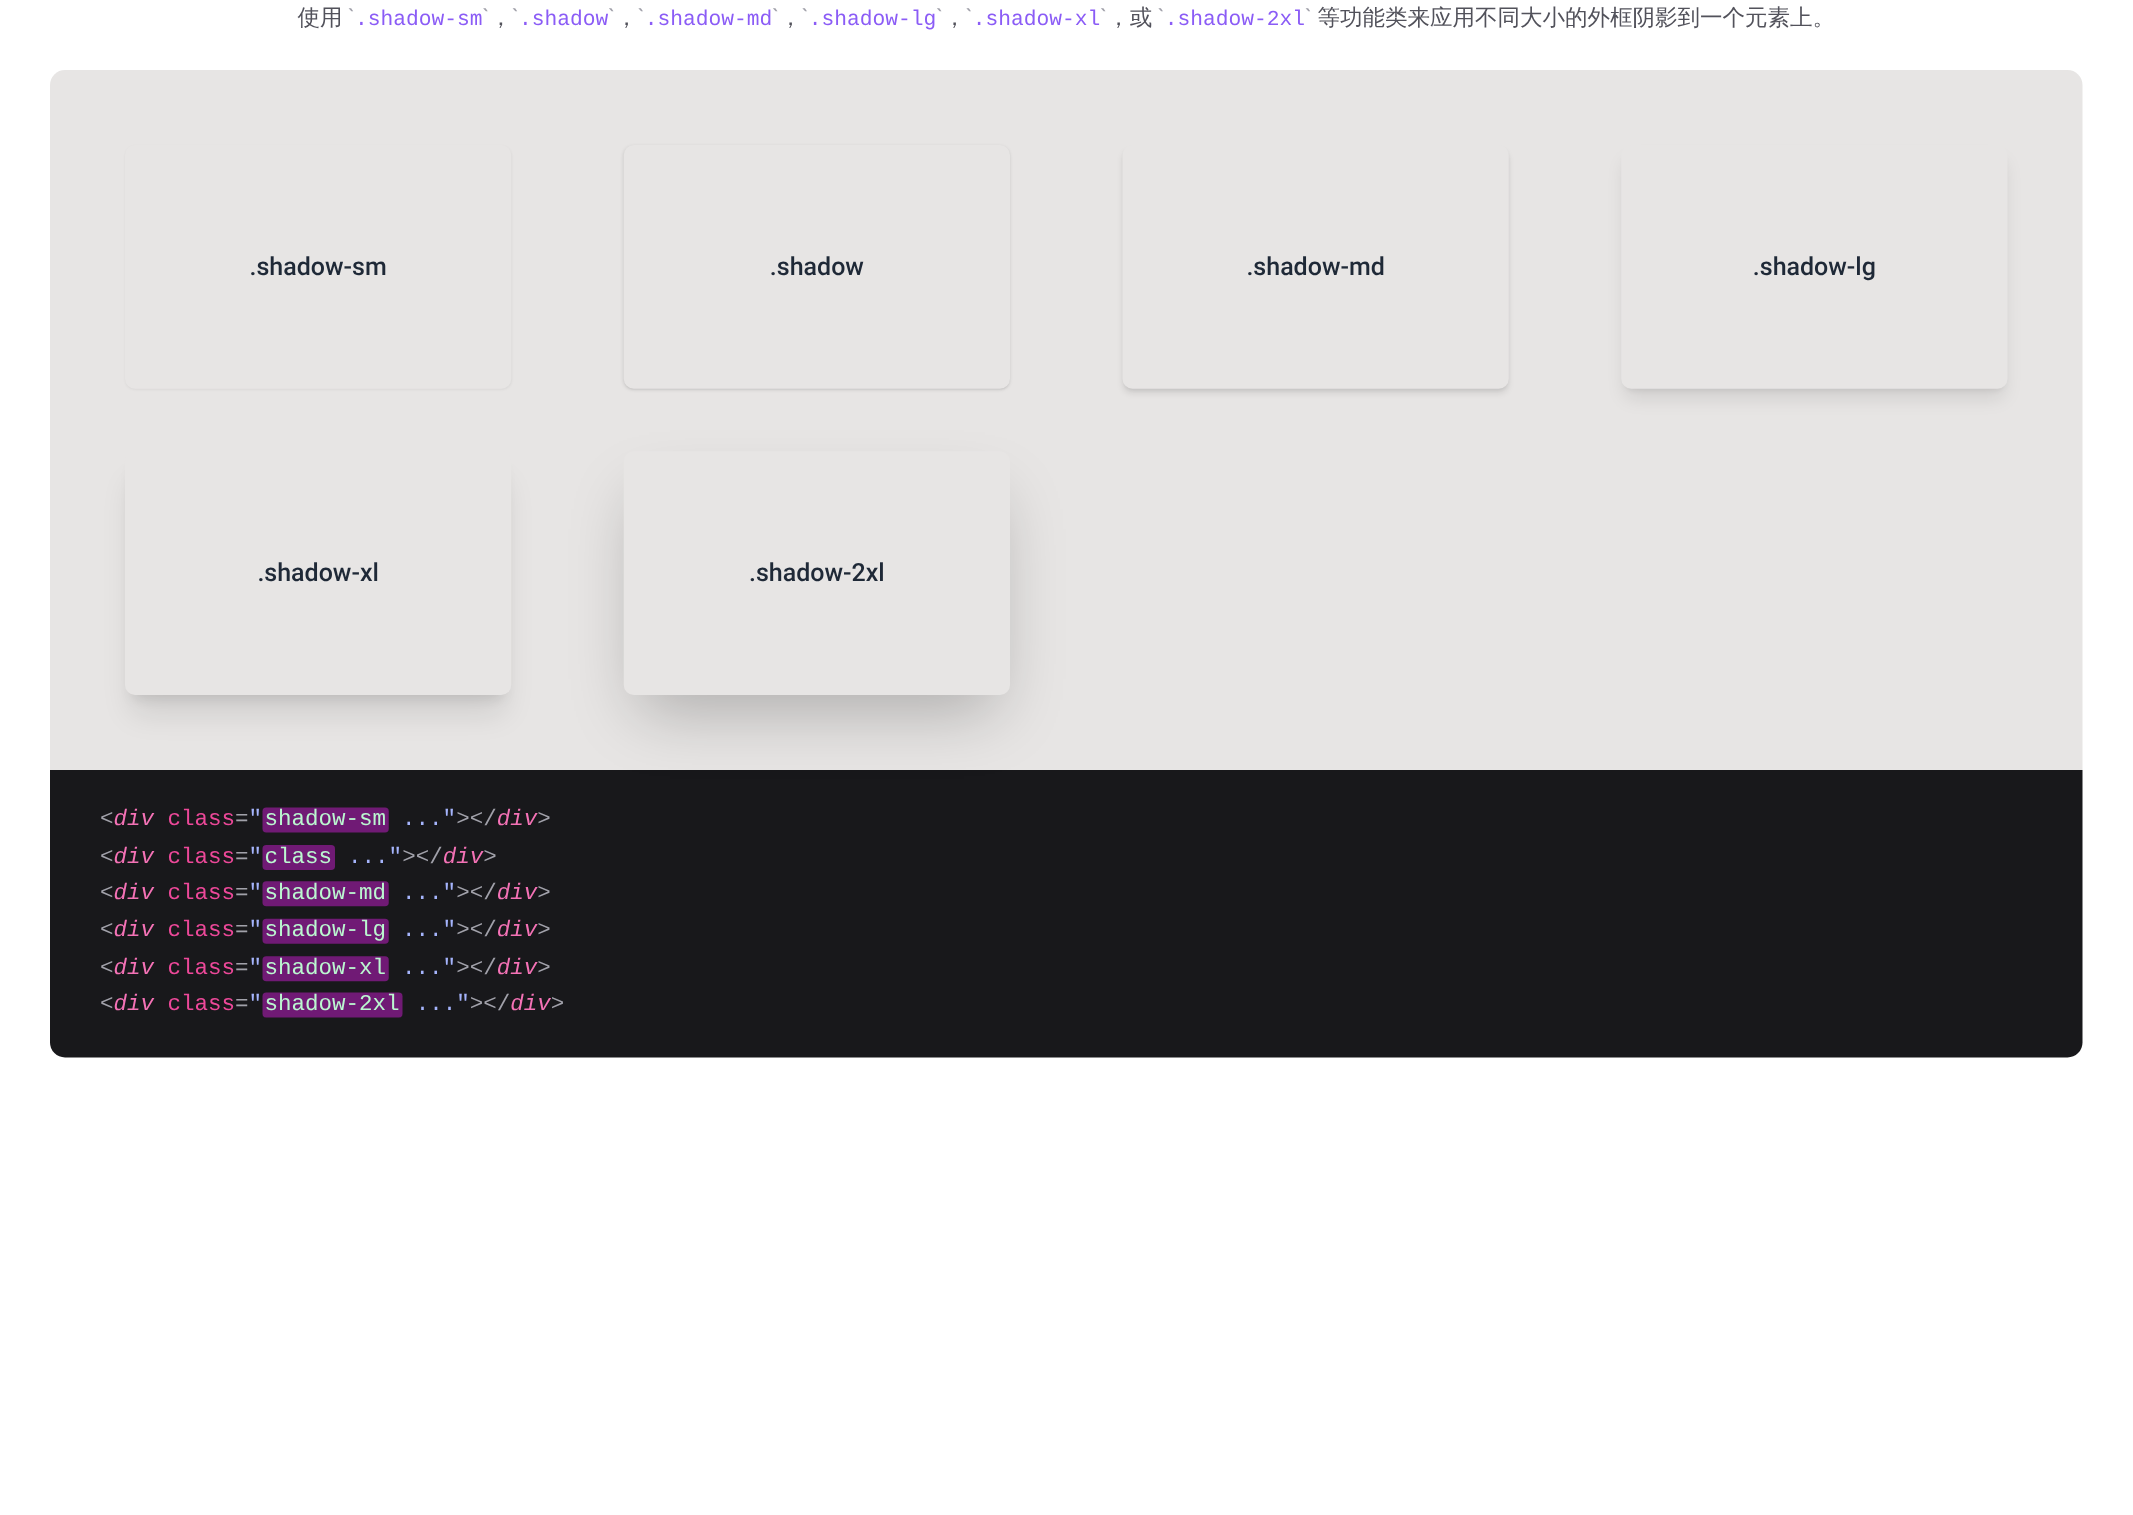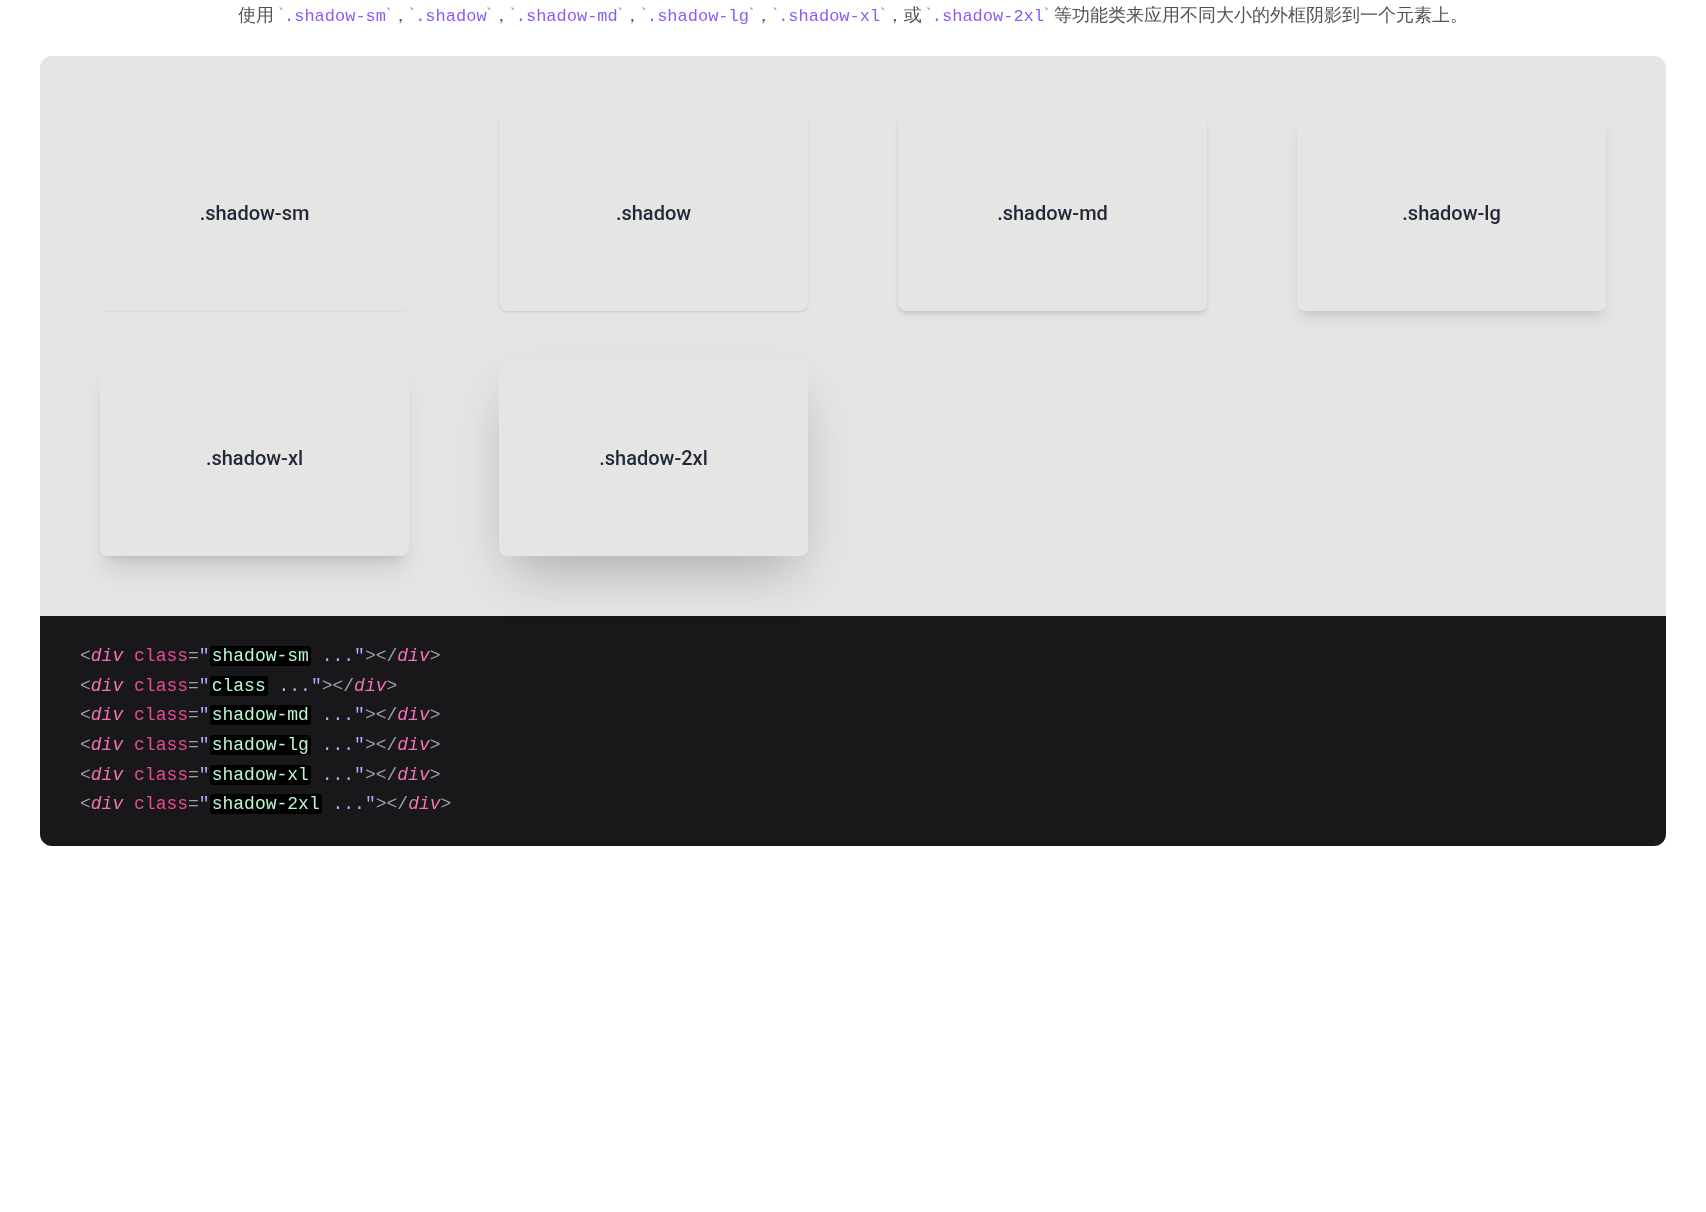--- a/index.html
+++ b/index.html
@@ -62,21 +62,21 @@
     font-size: 18px;
     line-height: 1.65;
     color: #a1a1aa;
     overflow-x: auto;
   }
   .code-line { white-space: pre; }
   .tok-punct { color: #a1a1aa; }
   .tok-tag   { color: #f472b6; font-style: italic; }
   .tok-attr  { color: #ec4899; }
   .tok-str   { color: #a5b4fc; }
-  .tok-hl    { background: #000000; color: #bbf7d0; border-radius: 3px; padding: 0 2px; }
+  .tok-hl    { background: #701a75; color: #bbf7d0; border-radius: 3px; padding: 0 2px; }
 </style>
 </head>
 <body>
 
 <p class="intro">
   <span>使用 </span><span class="tick">`</span><code class="inline">.shadow-sm</code><span class="tick">`</span><span>，</span><span class="tick">`</span><code class="inline">.shadow</code><span class="tick">`</span><span>，</span><span class="tick">`</span><code class="inline">.shadow-md</code><span class="tick">`</span><span>，</span><span class="tick">`</span><code class="inline">.shadow-lg</code><span class="tick">`</span><span>，</span><span class="tick">`</span><code class="inline">.shadow-xl</code><span class="tick">`</span><span>，或 </span><span class="tick">`</span><code class="inline">.shadow-2xl</code><span class="tick">`</span><span> 等功能类来应用不同大小的外框阴影到一个元素上。</span>
 </p>
 
 <div class="example-panel">
   <div class="grid">

